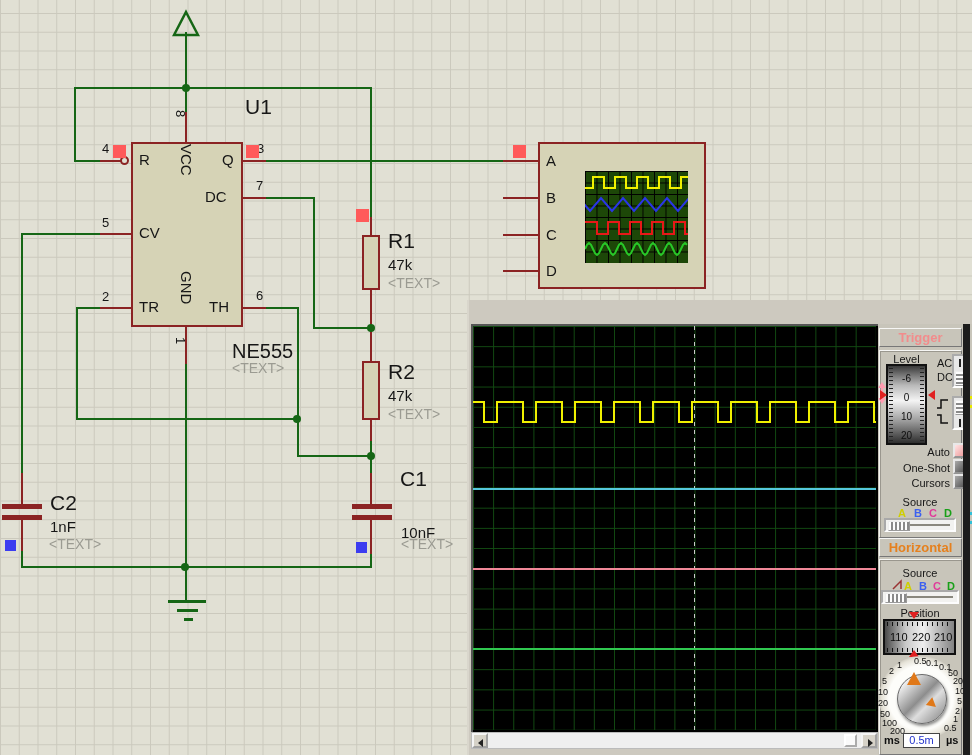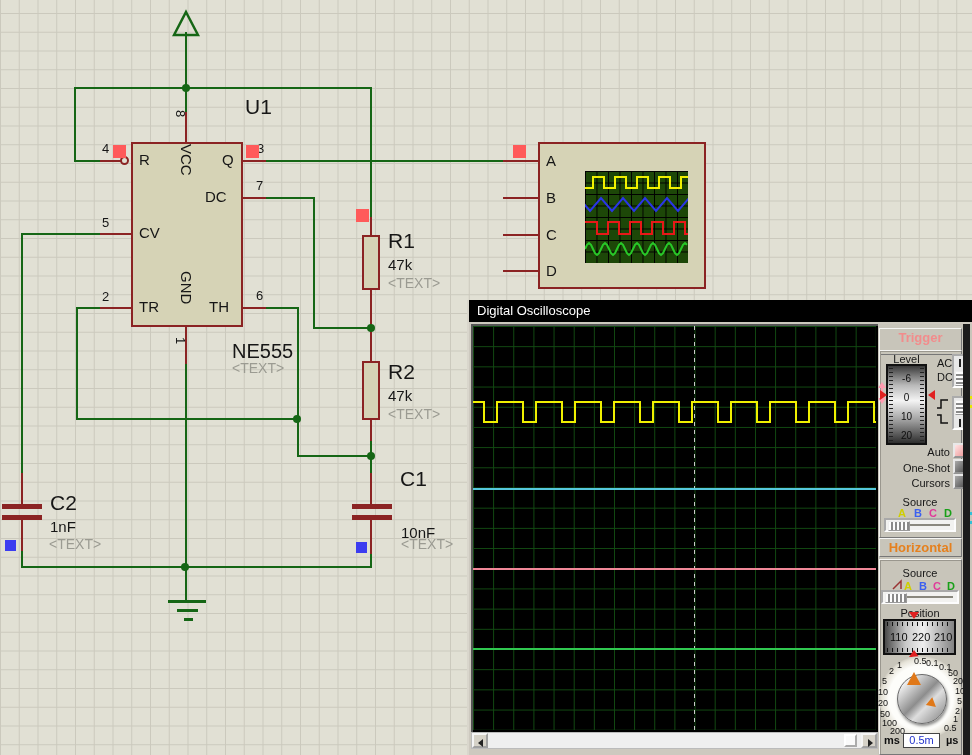--- a/index.html
+++ b/index.html
@@ -194,21 +194,20 @@
   </div>
 
   <div class="redsq" style="left:113px;top:145px"></div>
   <div class="redsq" style="left:246px;top:145px"></div>
   <div class="redsq" style="left:356px;top:209px"></div>
   <div class="redsq" style="left:513px;top:145px"></div>
   <div class="bluesq" style="left:5px;top:540px"></div>
   <div class="bluesq" style="left:356px;top:542px"></div>
 
   <div id="dso">
-    <div class="titlebar"><span>Digital Oscilloscope</span></div>
 
     <div class="bezel" style="left:2px;top:24px;width:407px;height:408px">
       <div id="screen">
         <div id="cursorline" style="left:221px"></div>
         <svg id="waves" width="403" height="404" style="position:absolute;left:0;top:0">
             <polyline points="0.0,76.0 11.0,76.0 11.0,96.0 24.0,96.0 24.0,76.0 50.0,76.0 50.0,96.0 63.0,96.0 63.0,76.0 89.0,76.0 89.0,96.0 102.0,96.0 102.0,76.0 128.0,76.0 128.0,96.0 141.0,96.0 141.0,76.0 167.0,76.0 167.0,96.0 180.0,96.0 180.0,76.0 206.0,76.0 206.0,96.0 219.0,96.0 219.0,76.0 245.0,76.0 245.0,96.0 258.0,96.0 258.0,76.0 284.0,76.0 284.0,96.0 297.0,96.0 297.0,76.0 323.0,76.0 323.0,96.0 336.0,96.0 336.0,76.0 362.0,76.0 362.0,96.0 375.0,96.0 375.0,76.0 401.0,76.0 401.0,96.0 403.0,96.0" fill="none" stroke="#f0f000" stroke-width="2"></polyline>
             <polyline points="0.0,163.0 403.0,163.0" fill="none" stroke="#55c8dc" stroke-width="2"></polyline>
             <polyline points="0.0,243.0 403.0,243.0" fill="none" stroke="#f08898" stroke-width="2"></polyline>
             <polyline points="0.0,323.0 403.0,323.0" fill="none" stroke="#30c850" stroke-width="2"></polyline>
           </svg>
@@ -220,21 +219,21 @@
           <div class="tri" style="left:4px;top:4px;border-top:4px solid transparent;border-bottom:4px solid transparent;border-right:5px solid #222"></div>
         </div>
       <div class="sbtn" style="left:389px;top:0">
           <div class="tri" style="left:5px;top:4px;border-top:4px solid transparent;border-bottom:4px solid transparent;border-left:5px solid #222"></div>
         </div>
       <div class="sthumb" style="left:372px;top:1px;width:13px;height:13px"></div>
     </div>
 
     <div id="panel">
 
-      <div class="hdrbox" style="left:1px;top:4px;width:83px;height:27px;line-height:17px;color:#f28c8c"><span>Trigger</span></div>
+      <div class="hdrbox" style="left:1px;top:4px;width:83px;height:19px;line-height:17px;color:#f28c8c"><span>Trigger</span></div>
       <div class="grp" style="left:1px;top:26px;width:83px;height:188px"></div>
       <div class="ctr" style="position:absolute;left:8px;top:29px;width:41px">Level</div>
       <div class="meter" style="left:8px;top:40px;width:41px;height:81px">
         <div class="tstrip" style="left:1px;top:2px;bottom:2px"></div>
         <div class="tstrip" style="right:1px;top:2px;bottom:2px"></div>
         <div class="mnum" style="top:8px">-6</div>
         <div class="mnum" style="top:27px">0</div>
         <div class="mnum" style="top:46px">10</div>
         <div class="mnum" style="top:65px">20</div>
       </div>

